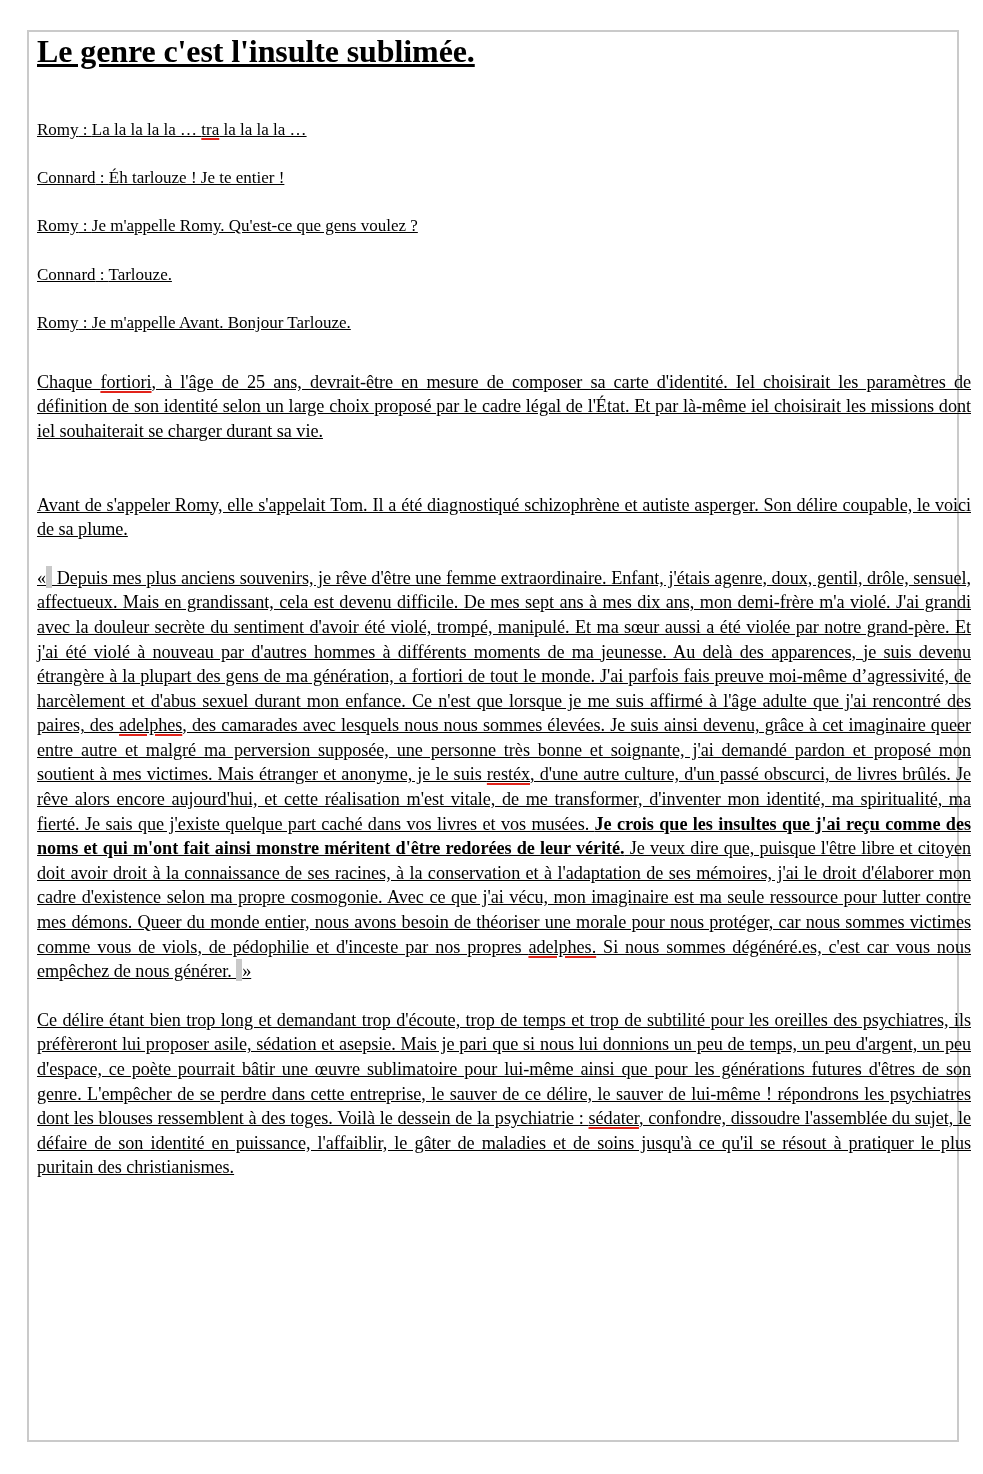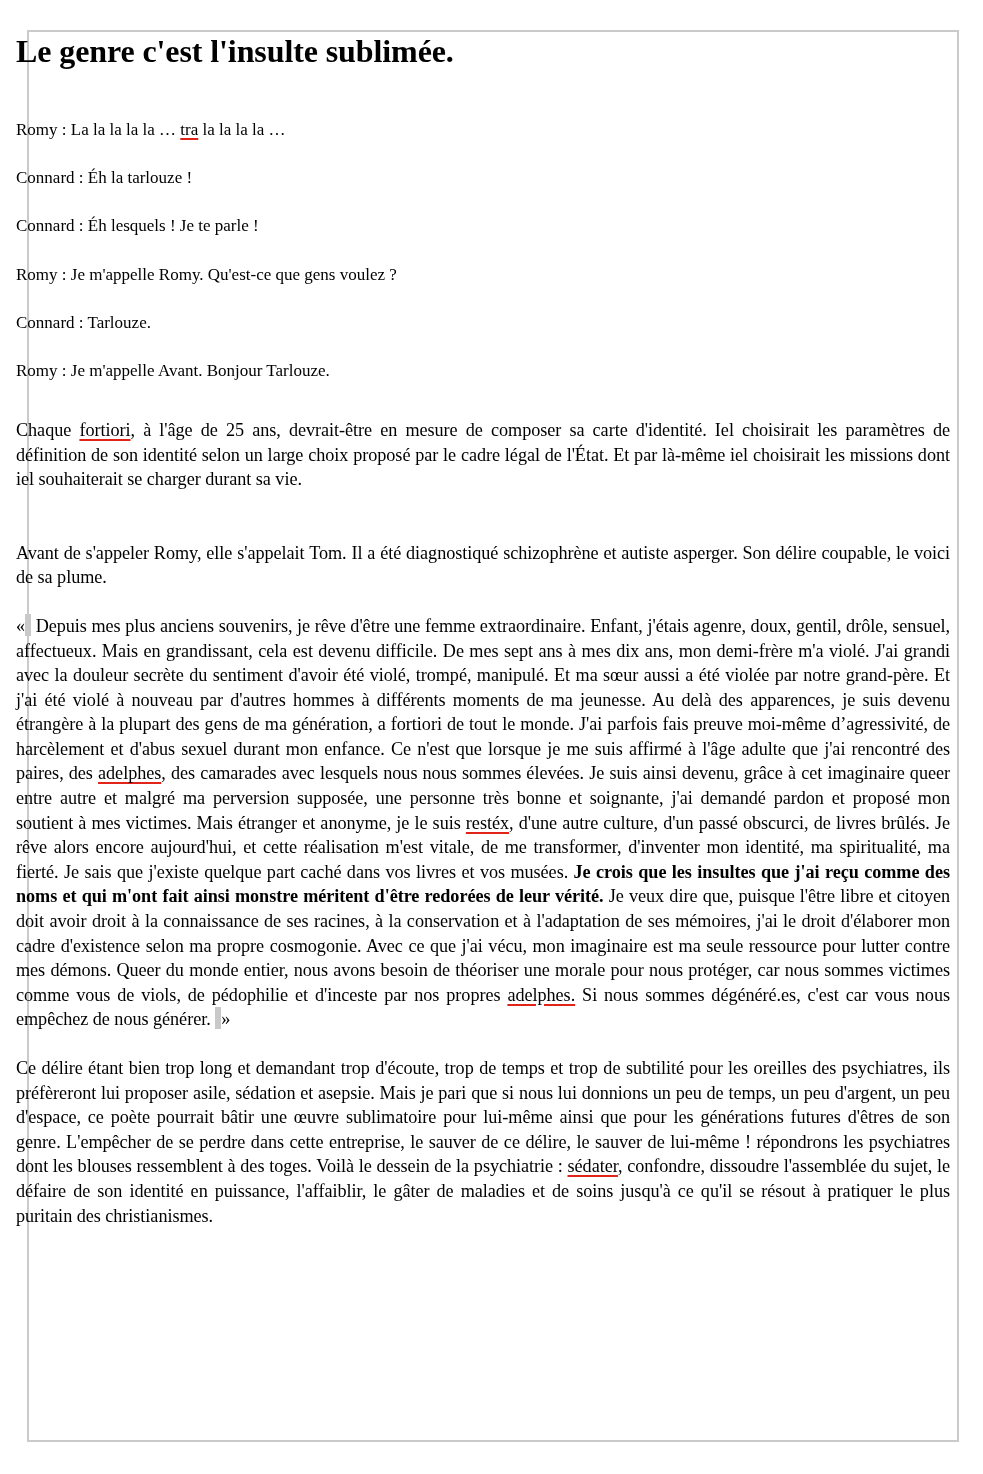--- a/index.html
+++ b/index.html
@@ -22,23 +22,24 @@
       width: 932px;
       height: 1412px;
       border-top: 2px solid #cacaca;
       border-right: 2px solid #cacaca;
       border-bottom: 2px solid #cacaca;
       border-left: 2px solid #cacaca;
       box-sizing: border-box;
     }
     .content {
       position: absolute;
-      left: 16px;
+      left: 37px;
       top: 30px;
       width: 934px;
+      text-decoration: underline;
     }
     h1 {
       margin: 0;
       padding-top: 2px;
       font-size: 32px;
       font-weight: bold;
       line-height: 38px;
       letter-spacing: -0.1px;
     }
     .dialogue {
@@ -80,22 +81,21 @@
 </head>
 <body>
 
 <div class="page"></div>
 
 <div class="content">
   <h1>Le genre c'est l'insulte sublimée.</h1>
 
   <div class="dialogue">
     <p><span>Romy</span><span> : </span><span>La la la la la … </span><span class="spell">tra</span><span> la la la la …</span></p>
-    <p><span>Connard</span><span> : </span><span>Éh la tarlouze !</span></p>
-    <p><span>Connard</span><span> : </span><span>Éh lesquels ! Je te parle !</span></p>
+    <p><span>Connard</span><span> : </span><span>Éh tarlouze ! Je te entier !</span></p>
     <p><span>Romy</span><span> : </span><span>Je m'appelle Romy. Qu'est-ce que gens voulez ?</span></p>
     <p><span>Connard</span><span> : </span><span>Tarlouze.</span></p>
     <p><span>Romy</span><span> : </span><span>Je m'appelle Avant. Bonjour Tarlouze.</span></p>
   </div>
 
   <p class="para p-individu"><span>Chaque </span><span class="spell">fortiori</span><span>, à l'âge de 25 ans, devrait-être en mesure de composer sa carte d'identité. Iel choisirait les paramètres de définition de son identité selon un large choix proposé par le cadre légal de l'État. Et par là-même iel choisirait les missions dont iel souhaiterait se charger durant sa vie.</span></p>
 
   <p class="para p-avant">Avant de s'appeler Romy, elle s'appelait Tom. Il a été diagnostiqué schizophrène et autiste asperger. Son délire coupable, le voici de sa plume.</p>
 
   <p class="para p-quote"><span>«</span><span class="sel-mark"></span><span> Depuis mes plus anciens souvenirs, je rêve d'être une femme extraordinaire. Enfant, j'étais agenre, doux, gentil, drôle, sensuel, affectueux. Mais en grandissant, cela  est devenu difficile. De mes sept ans à mes dix ans, mon demi-frère m'a violé. J'ai grandi avec la douleur secrète du sentiment d'avoir été violé, trompé, manipulé. Et ma sœur aussi a été violée par notre grand-père. Et j'ai été violé à nouveau par d'autres hommes à différents moments de ma jeunesse. Au delà des apparences, je suis devenu étrangère à la plupart des gens de ma génération, a fortiori de tout le monde. J'ai parfois fais preuve moi-même d’agressivité, de harcèlement et d'abus sexuel durant mon enfance. Ce n'est que lorsque je me suis affirmé à l'âge adulte que j'ai rencontré des paires, des </span><span class="spell">adelphes</span><span>, des camarades avec lesquels nous nous sommes élevées. Je suis ainsi devenu, grâce à cet imaginaire queer entre autre et malgré ma perversion supposée, une personne très bonne et soignante, j'ai demandé pardon et proposé mon soutient à mes victimes. Mais étranger et anonyme, je le suis </span><span class="spell">restéx</span><span>, d'une autre culture, d'un passé obscurci, de livres brûlés. Je rêve alors encore aujourd'hui, et cette réalisation m'est vitale, de me transformer, d'inventer mon identité, ma spiritualité, ma fierté. Je sais que j'existe quelque part caché dans vos livres et vos musées. </span><span class="bold">Je crois que les insultes que j'ai reçu comme des noms et qui m'ont fait ainsi monstre méritent d'être redorées de leur vérité.</span><span> Je veux dire que, puisque l'être libre et citoyen doit avoir droit à la connaissance de ses racines, à la conservation et à l'adaptation de ses mémoires, j'ai le droit d'élaborer mon cadre d'existence selon ma propre cosmogonie. Avec ce que j'ai vécu, mon imaginaire est ma seule ressource pour lutter contre mes démons. Queer du monde entier, nous avons besoin de théoriser une morale pour nous protéger, car nous sommes victimes comme vous de viols, de pédophilie et d'inceste par nos propres </span><span class="spell">adelphes.</span><span> Si nous sommes dégénéré.es, c'est car vous nous empêchez de nous générer. </span><span class="sel-mark"></span><span>»</span></p>

